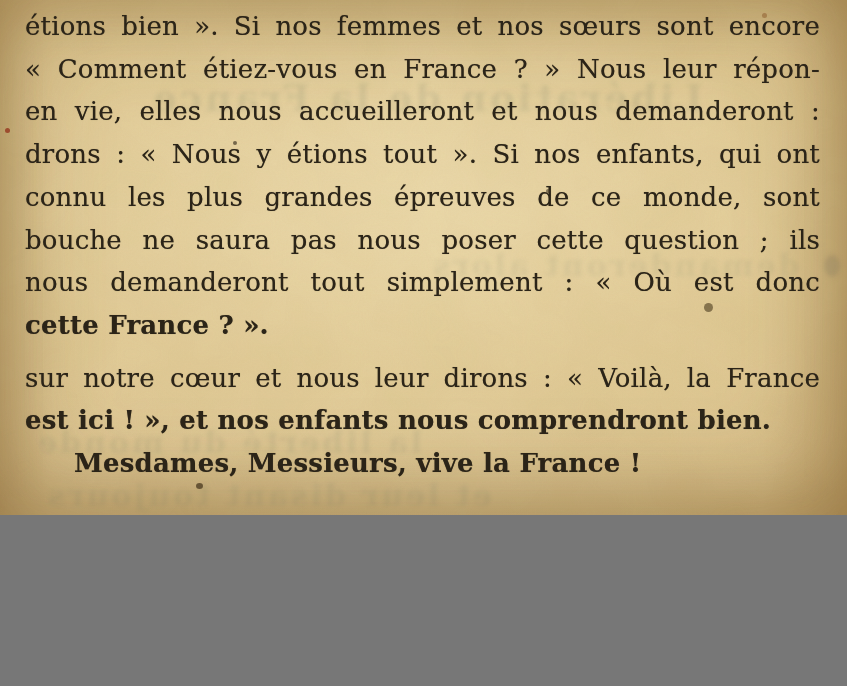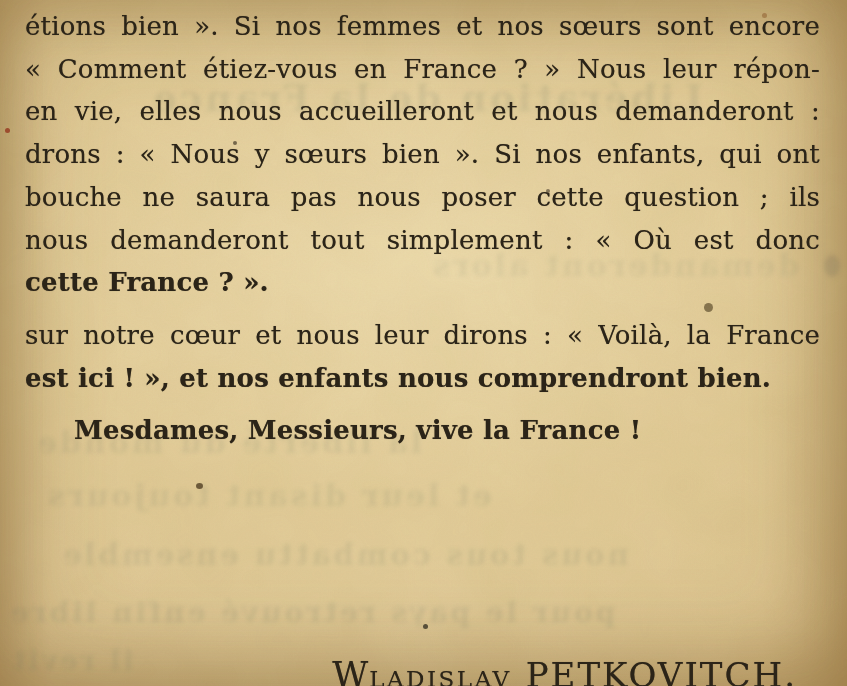--- a/index.html
+++ b/index.html
@@ -1,18 +1,18 @@
 <!DOCTYPE html>
 <html><head>
 <meta charset="utf-8">
 <style>
   html,body{margin:0;padding:0;background:#777;}
   .page{
     position:relative;
-    width:847px;height:686px;
+    width:847px;height:515px;
     overflow:hidden;
     font-family:"DejaVu Serif", serif;
     background:
       radial-gradient(ellipse 130% 90% at 48% 38%, rgba(238,222,176,.85) 0%, rgba(228,208,155,.6) 40%, rgba(0,0,0,0) 75%),
       linear-gradient(90deg, #cdb382 0%, #ddc694 6%, #e2cd9d 50%, #dcc490 90%, #c9ad79 100%),
       #d9c190;
     box-shadow:inset 0 0 95px 18px rgba(128,94,38,.33), inset 0 -25px 60px rgba(120,88,36,.22), inset 0 18px 45px rgba(150,118,60,.18);
   }
   .grain{position:absolute;left:0;top:0;width:847px;height:686px;pointer-events:none;}
   .grain-fine{mix-blend-mode:multiply;opacity:.5;}
@@ -25,21 +25,21 @@
   .line{
     font-size:26px;
     line-height:42.7px;
     letter-spacing:.2px;
     text-align:justify;
     text-align-last:justify;
     white-space:normal;
   }
   .line.lastline{text-align-last:left;font-weight:bold;}
   .para2{margin-top:10px;}
-  .para3{margin-top:10px;}
+  .para3{}
   .indent{text-indent:49px;}
   .signature{
     position:absolute;
     right:50px;top:655px;
     color:#2b2418;
     text-shadow:0 0 .7px rgba(43,36,24,.55);
     white-space:nowrap;
   }
   .sig-initial{font-size:35px;letter-spacing:1px;}
   .sig-smallcaps{font-size:23px;letter-spacing:2.5px;}
@@ -67,21 +67,22 @@
   <div class="ghost" style="left:45px;top:478px;font-size:30px;opacity:.13;">et leur disant toujours</div>
   <div class="ghost" style="left:60px;top:538px;font-size:29px;opacity:.14;">nous tous combattu ensemble</div>
   <div class="ghost" style="left:8px;top:596px;font-size:28px;opacity:.15;">pour le pays retrouvé enfin libre</div>
   <div class="ghost" style="left:10px;top:645px;font-size:27px;opacity:.14;">il revit</div>
 
   <div class="textcol">
     <div>
       <div class="line">étions bien ». Si nos femmes et nos sœurs  sont  encore</div>
       <div class="line">«  Comment étiez-vous en  France ? »  Nous  leur  répon-</div>
       <div class="line">en vie, elles  nous  accueilleront  et  nous  demanderont :</div>
-      <div class="line">drons : « Nous y sœurs bien ». Si nos enfants, qui  ont</div>
+      <div class="line">drons : « Nous y étions tout ». Si nos enfants, qui  ont</div>
+      <div class="line">connu  les  plus  grandes  épreuves  de  ce  monde,  sont</div>
       <div class="line">bouche  ne  saura  pas  nous  poser  cette  question ;  ils</div>
       <div class="line">nous  demanderont  tout  simplement  :  «  Où  est  donc</div>
       <div class="line lastline">cette France ? ».</div>
     </div>
     <div class="para2">
       <div class="line">sur notre cœur et nous leur dirons : « Voilà,  la  France</div>
       <div class="line lastline">est ici ! », et nos enfants nous comprendront bien.</div>
     </div>
     <div class="para3">
       <div class="line lastline indent">Mesdames,  Messieurs,  vive  la  France !</div>

